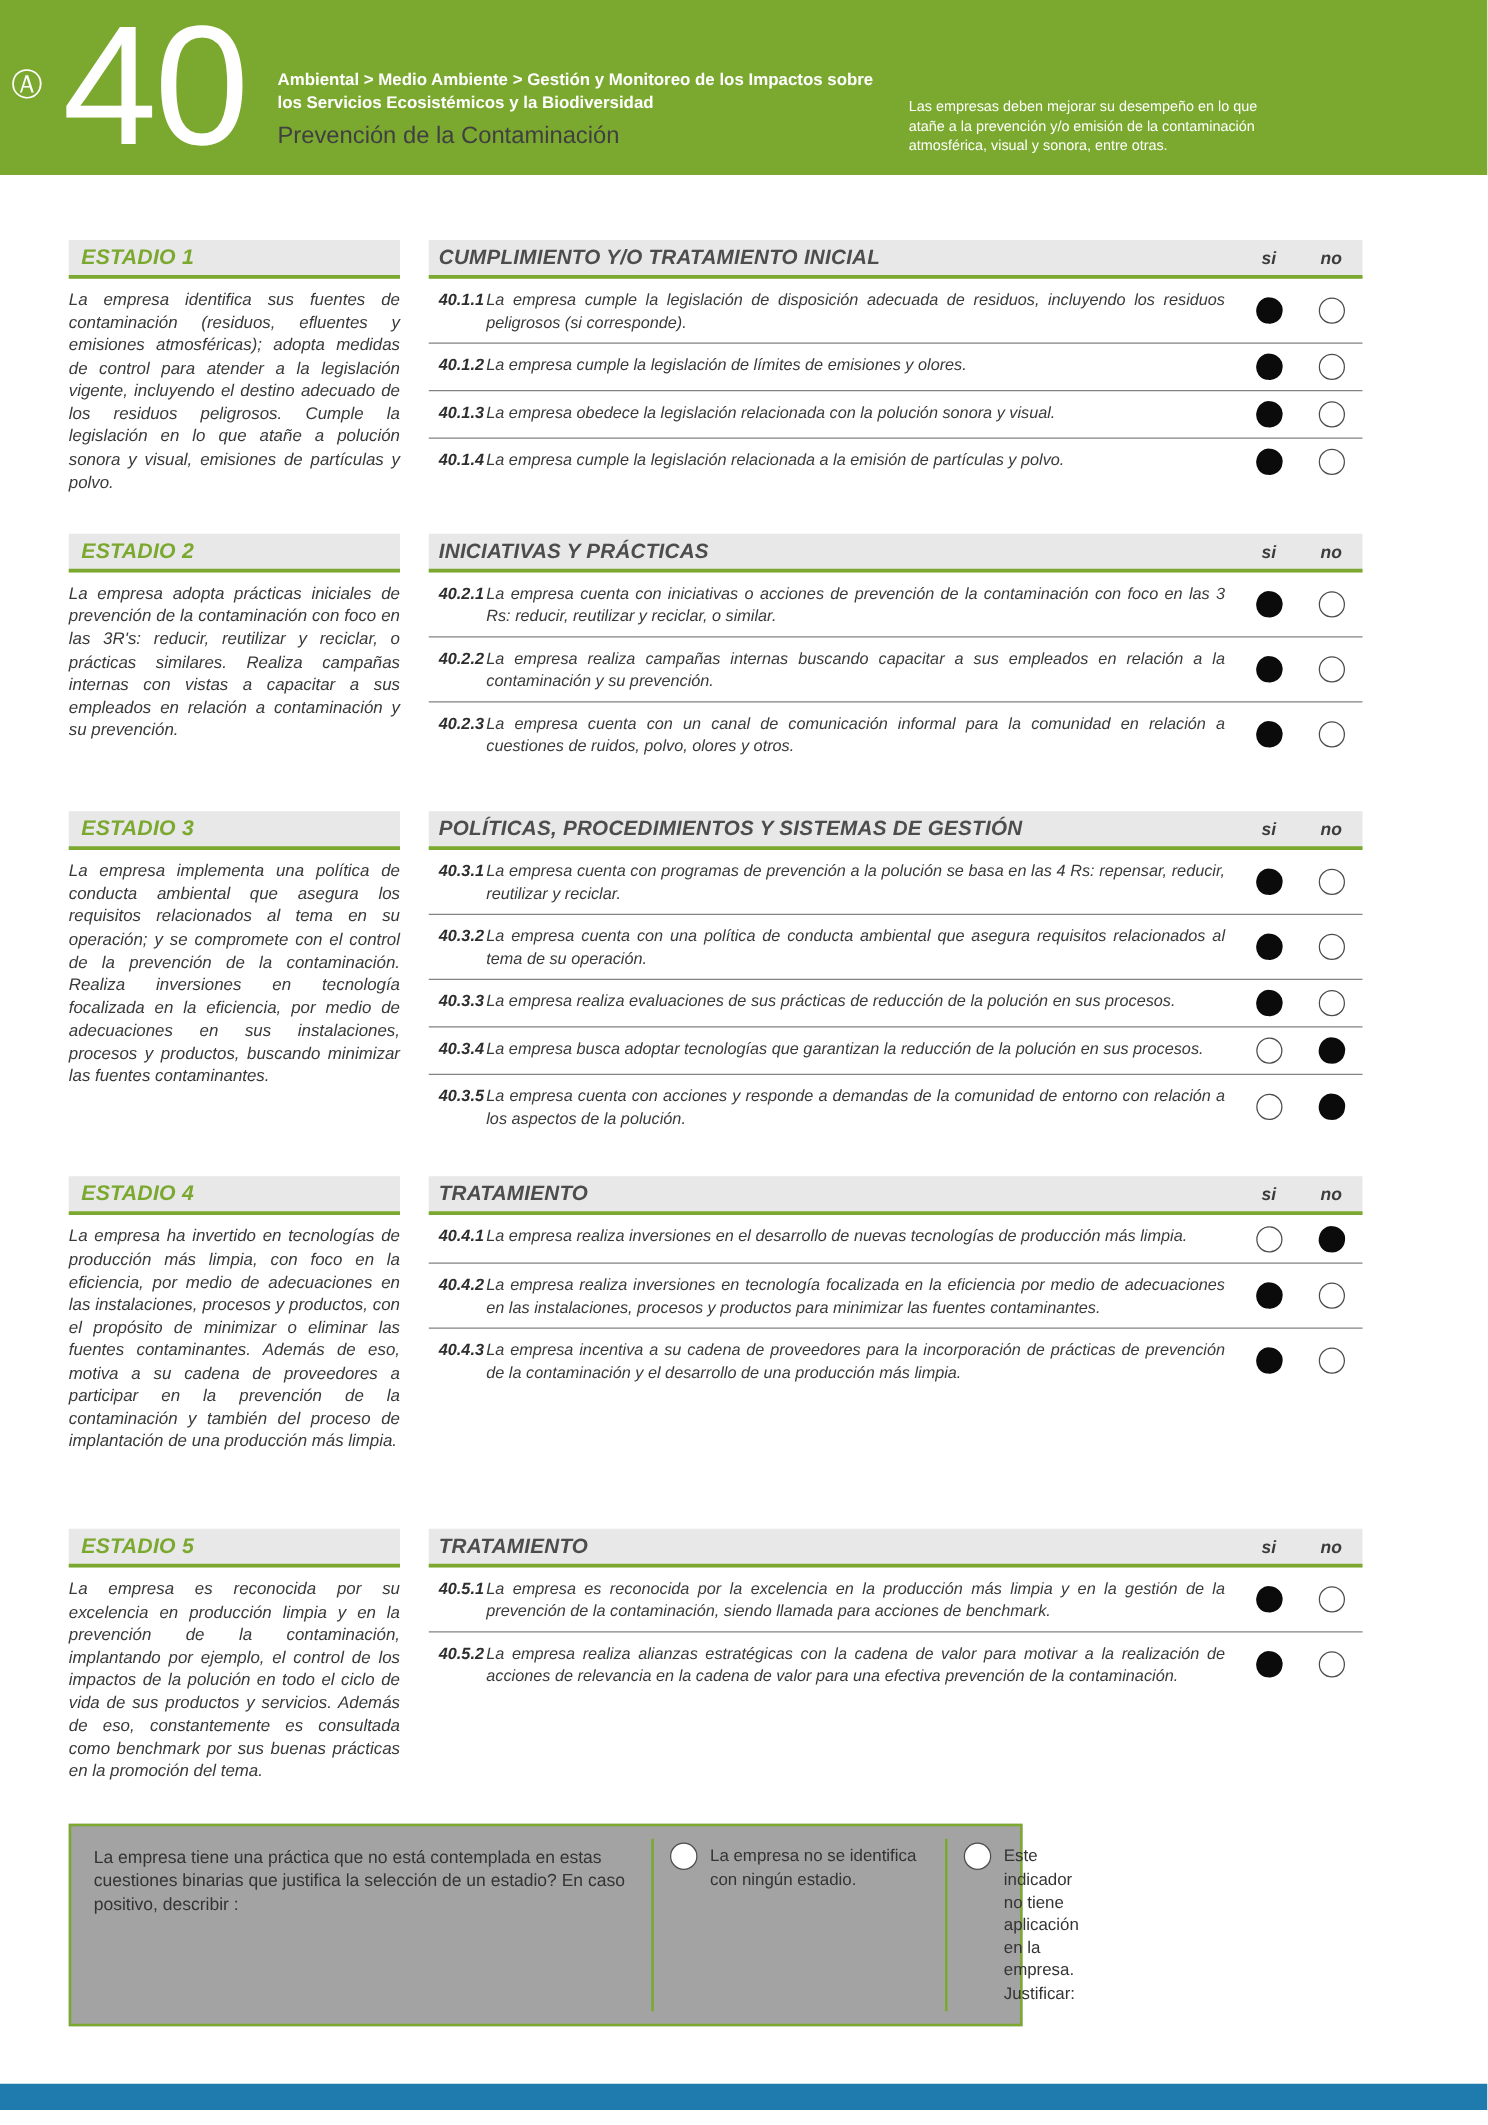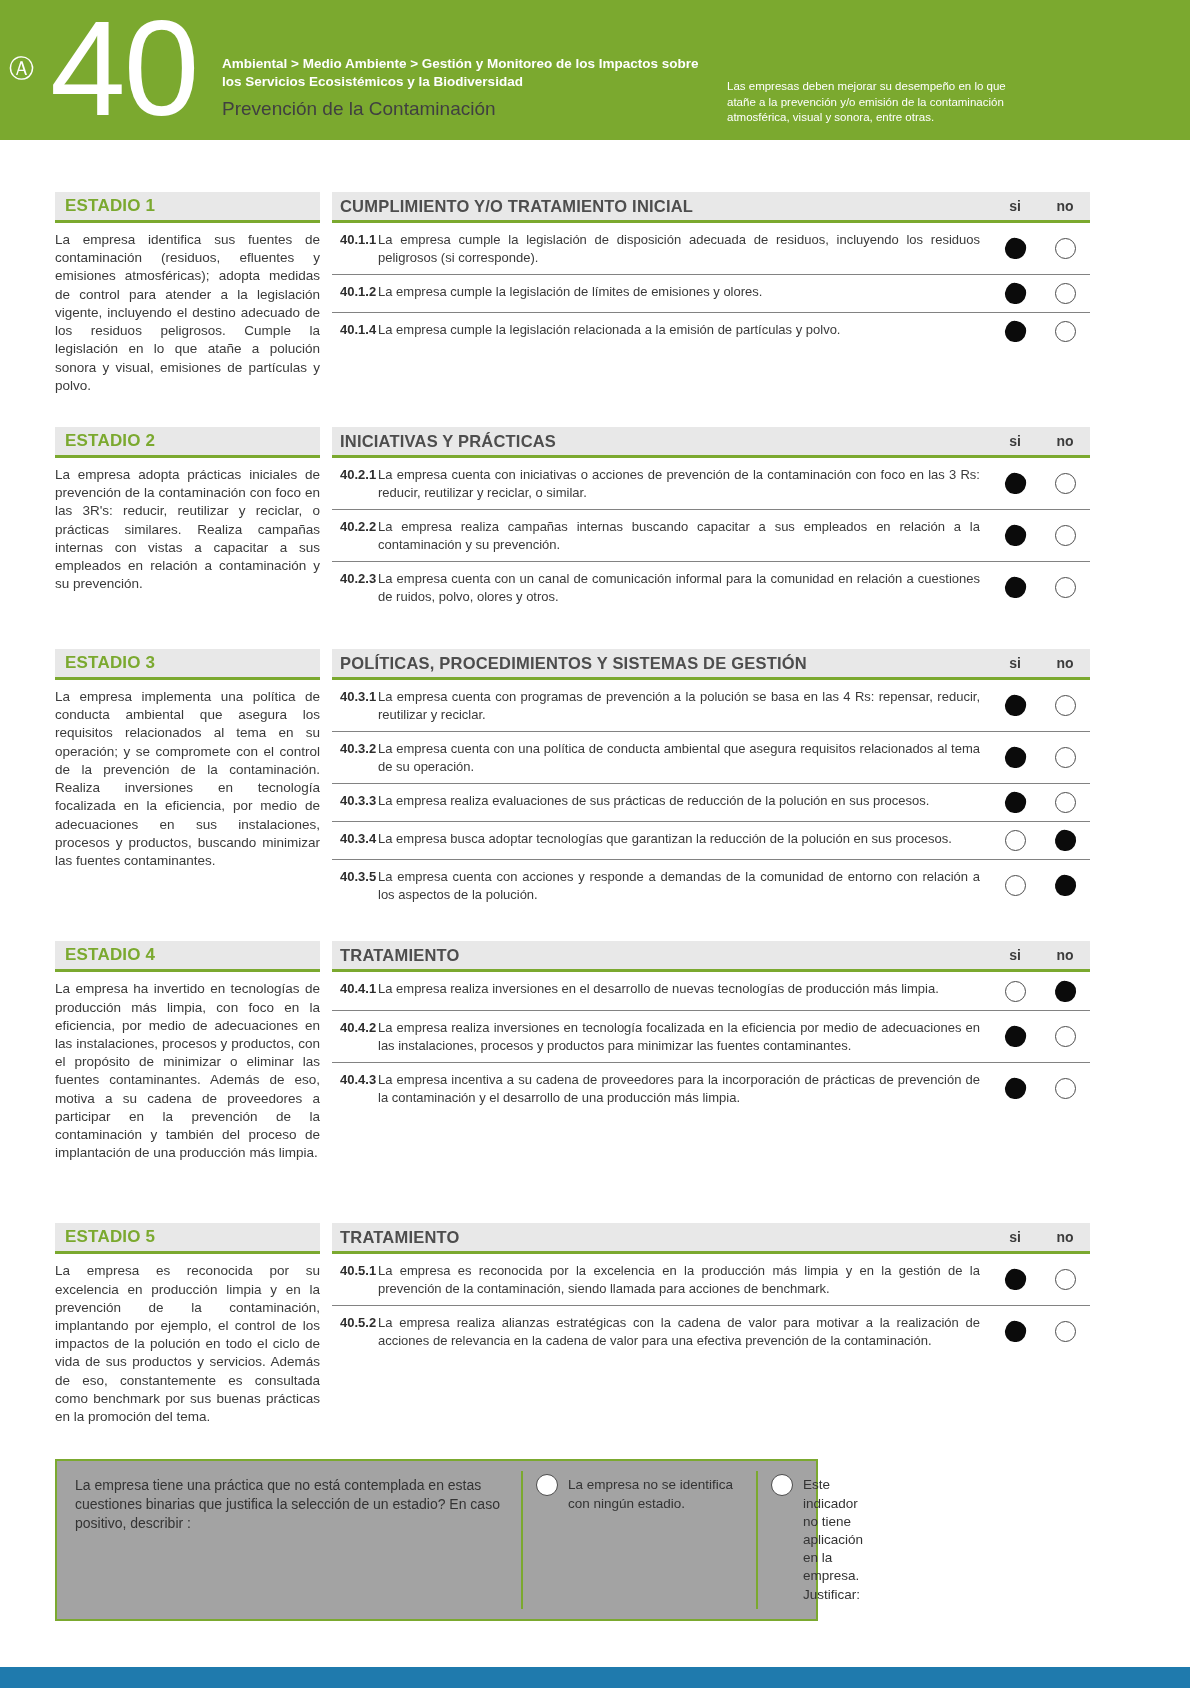--- a/index.html
+++ b/index.html
@@ -17,21 +17,21 @@
   .header{position:relative;width:1190px;height:140px;background:var(--accent);}
   .reg-mark{position:absolute;left:9px;top:56px;font-size:25px;color:#fff;line-height:1;}
   .big-number{position:absolute;left:50px;top:0px;font-size:136px;line-height:1;color:#fff;letter-spacing:-2px;}
   .header-mid{position:absolute;left:222px;top:19px;}
   .breadcrumb{width:492px;color:#fff;font-weight:bold;font-size:13.5px;line-height:1.32;margin-top:36px;}
   .title{margin-top:7px;width:280px;color:#404040;font-size:19px;font-weight:normal;line-height:1.14;}
   .header-desc{position:absolute;left:727px;top:79px;width:300px;color:#fff;font-size:11.5px;line-height:1.35;}
 
   
   .content{margin:52px 100px 0 55px;width:1035px;}
-  .section{display:flex;gap:12px;margin-bottom:30px;}
+  .section{display:flex;gap:23px;margin-bottom:30px;font-style:italic;}
   .section:nth-of-type(1){min-height:205px}
   .section:nth-of-type(2){min-height:192px}
   .section:nth-of-type(3){min-height:237px}
   .section:nth-of-type(4){min-height:252px}
   .section:nth-of-type(5){min-height:218px;margin-bottom:18px;}
   .left-col{width:265px;flex:0 0 265px;}
   .right-col{flex:1;}
   .bar{background:var(--bar-gray);border-bottom:3px solid var(--accent);height:31px;}
   .left-bar{display:flex;align-items:center;padding-left:10px;}
   .estadio-label{color:var(--accent);font-weight:bold;font-size:17px;letter-spacing:.2px;}
@@ -105,20 +105,30 @@
     <span class="q-id">40.1.2</span>
     <span class="q-text">La empresa cumple la legislación de límites de emisiones y olores.</span>
     <span class="cell">
       <span class="radio filled"></span>
     </span>
     <span class="cell">
       <span class="radio empty"></span>
     </span>
   </div>
 
+  <div class="q-row">
+    <span class="q-id">40.1.3</span>
+    <span class="q-text">La empresa obedece la legislación relacionada con la polución sonora y visual.</span>
+    <span class="cell">
+      <span class="radio filled"></span>
+    </span>
+    <span class="cell">
+      <span class="radio empty"></span>
+    </span>
+  </div>
 
   <div class="q-row">
     <span class="q-id">40.1.4</span>
     <span class="q-text">La empresa cumple la legislación relacionada a la emisión de partículas y polvo.</span>
     <span class="cell">
       <span class="radio filled"></span>
     </span>
     <span class="cell">
       <span class="radio empty"></span>
     </span>

